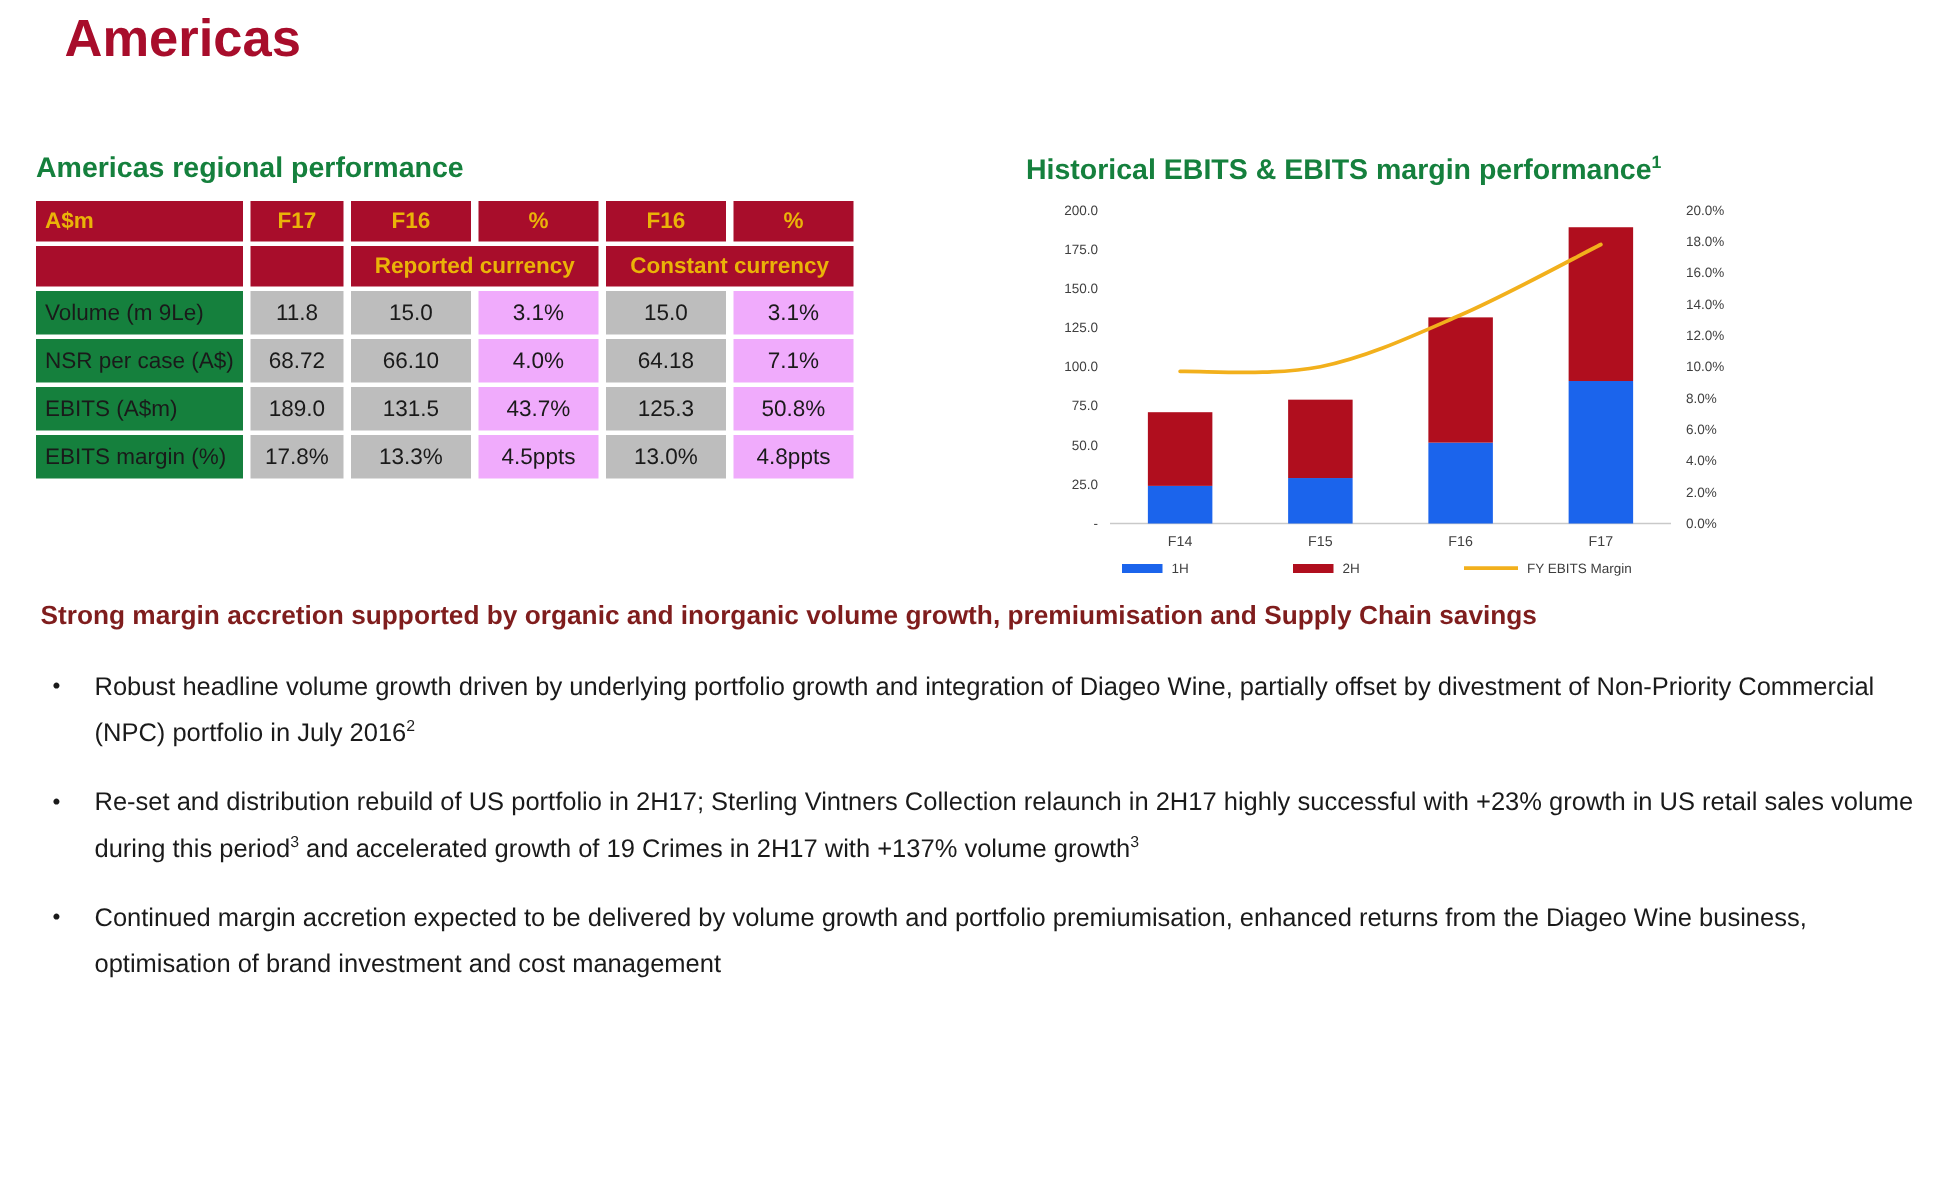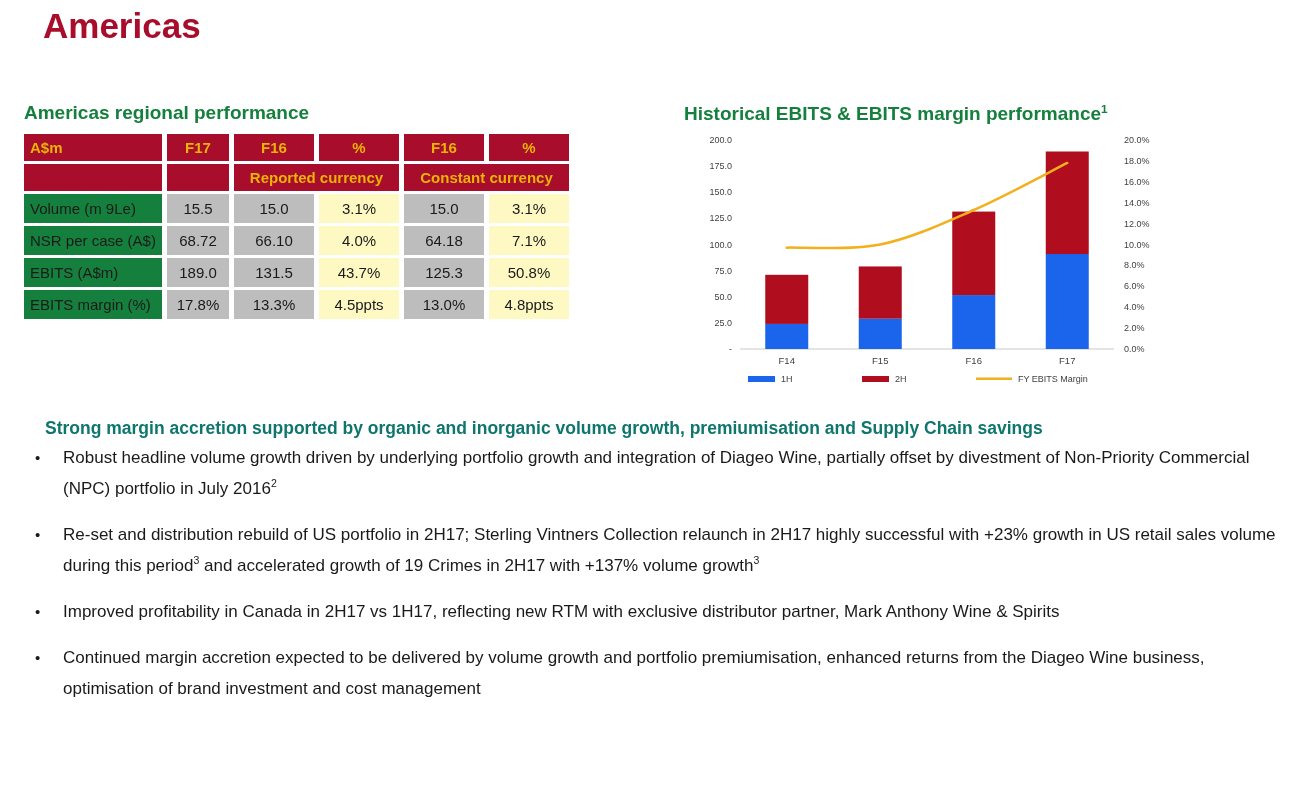--- a/index.html
+++ b/index.html
@@ -13,34 +13,34 @@
 
   
   .table-block{position:absolute; left:24px; top:102px; width:620px;}
   table.perf{border-collapse:separate; border-spacing:5px 3px; margin-left:-5px; table-layout:fixed;}
   table.perf th, table.perf td{font-size:15px; padding:0 6px; height:27px; vertical-align:middle;}
   table.perf th{background:#A80D2B; color:#eab308; font-weight:bold; text-align:center;}
   table.perf th.lbl{text-align:left;}
   table.perf td{text-align:center; height:29px;}
   table.perf td.lbl{background:#15803d; text-align:left;}
   td.gray{background:#BDBDBD;}
-  td.lite{background:#fef9c3;}
+  td.lite{background:#f0abfc;}
   col.c-lbl{width:138px;} col.c-f17{width:62px;} col.c-v{width:80px;}
 
   
   .chart-block{position:absolute; left:684px; top:102px; width:580px;}
   .chart-block h2 sup{font-size:62%;}
   svg.chart{display:block; margin-top:0;}
   svg.chart text{font-family:"Liberation Sans", sans-serif; font-size:9px; fill:#3f3f3f;}
   svg.chart text.cat{font-size:9.5px; fill:#3f3f3f;}
   svg.chart text.leg{font-size:9px; fill:#3f3f3f;}
 
   
-  .statement{position:absolute; left:27px; top:400px; width:1250px; margin:18px;
-    font-size:17.5px; font-weight:bold; color:#0f766e;}
+  .statement{position:absolute; left:27px; top:400px; width:1250px; margin:0;
+    font-size:17.5px; font-weight:bold; color:#7f1d1d;}
   ul.bullets{position:absolute; left:27px; top:442px; width:1262px; margin:0; padding:0; list-style:none;}
   ul.bullets li{position:relative; padding-left:36px; margin-bottom:15px;
     font-size:17px; line-height:31px; color:#1a1a1a;}
   ul.bullets li::before{content:"\2022"; position:absolute; left:8px; top:0; font-size:15px;}
   ul.bullets sup{font-size:62%; line-height:0;}
 </style>
 </head>
 <body>
 
 <div class="slide">
@@ -70,21 +70,21 @@
         <tr>
           <th class="lbl"></th>
           <th></th>
           <th colspan="2">Reported currency</th>
           <th colspan="2">Constant currency</th>
         </tr>
       </thead>
       <tbody>
         <tr>
           <td class="lbl">Volume (m 9Le)</td>
-          <td class="gray">15.5</td>
+          <td class="gray">11.8</td>
           <td class="gray">15.0</td>
           <td class="lite">3.1%</td>
           <td class="gray">15.0</td>
           <td class="lite">3.1%</td>
         </tr>
         <tr>
           <td class="lbl">NSR per case (A$)</td>
           <td class="gray">68.72</td>
           <td class="gray">66.10</td>
           <td class="lite">4.0%</td>
@@ -154,17 +154,16 @@
         <text x="211" y="250" class="leg">2H</text>
         <rect x="292" y="245.5" width="36" height="2.5" fill="#F2B01C"></rect>
         <text x="334" y="250" class="leg">FY EBITS Margin</text>
       </svg>
   </div>
 
   <p class="statement">Strong margin accretion supported by organic and inorganic volume growth, premiumisation and Supply Chain savings</p>
   <ul class="bullets" id="bullet-list">
       <li><span>Robust headline volume growth driven by underlying portfolio growth and integration of Diageo Wine, partially offset by divestment of Non-Priority Commercial (NPC) portfolio in July 2016</span><sup>2</sup></li>
       <li><span>Re-set and distribution rebuild of US portfolio in 2H17; Sterling Vintners Collection relaunch in 2H17 highly successful with +23% growth in US retail sales volume during this period</span><sup>3</sup><span> and accelerated growth of 19 Crimes in 2H17 with +137% volume growth</span><sup>3</sup></li>
-      <li><span>Improved profitability in Canada in 2H17 vs 1H17, reflecting new RTM with exclusive distributor partner, Mark Anthony Wine &amp; Spirits</span></li>
       <li><span>Continued margin accretion expected to be delivered by volume growth and portfolio premiumisation, enhanced returns from the Diageo Wine business, optimisation of brand investment and cost management</span></li>
     </ul>
 
 </div>
 
 </body></html>

